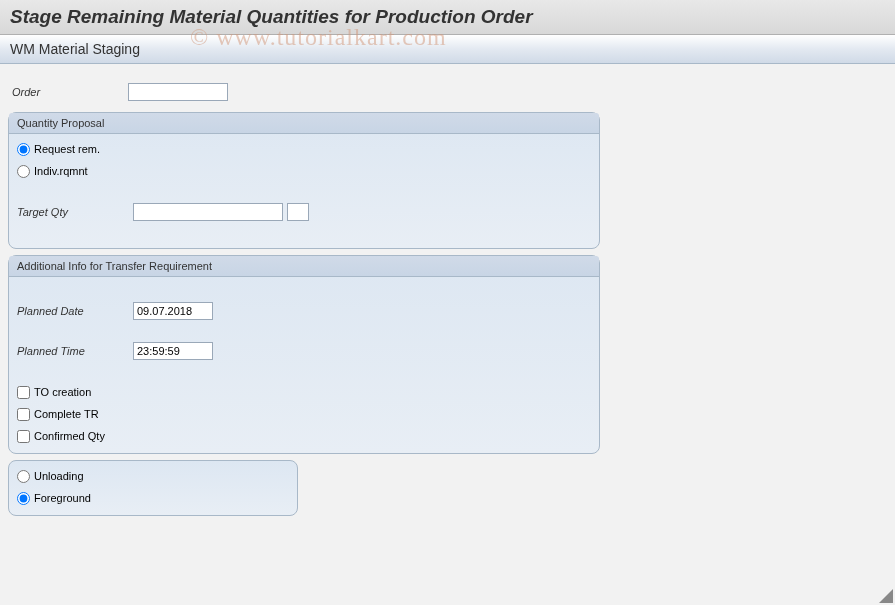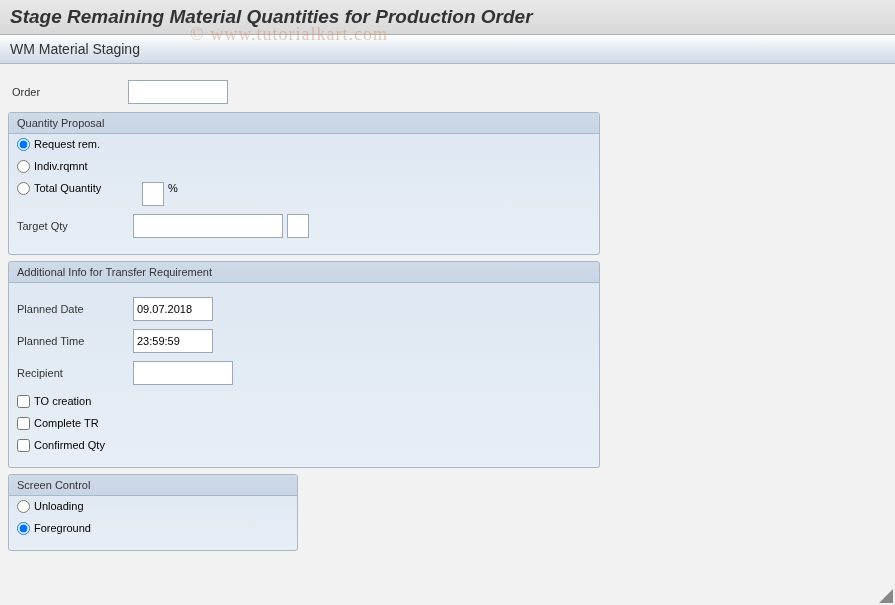--- a/index.html
+++ b/index.html
@@ -27,62 +27,64 @@
       padding: 6px 10px;
       font-size: 14px;
       color: #333;
     }
     .content {
       padding: 4px;
     }
     .field-row {
       display: flex;
       align-items: center;
-      margin: 12px 0;
+      margin: 20px 0;
       height: 20px;
     }
     .field-label {
       width: 120px;
       padding-left: 4px;
       color: #333;
+      font-style: italic;
     }
     input[type="text"] {
       border: 1px solid #9aa8b8;
-      height: 24px;
+      height: 18px;
       padding: 1px 3px;
       font-size: 11px;
       background: #fff;
     }
     .w-tiny { width: 22px; }
     .w-xs { width: 40px; }
     .w-sm { width: 80px; }
     .w-md { width: 100px; }
     .w-lg { width: 150px; }
     .w-xl { width: 225px; }
     .fieldset {
       border: 1px solid #a8b8c8;
-      border-radius: 3px;
+      border-radius: 8px;
       margin: 6px 4px;
       background: linear-gradient(to bottom, #dde7f2, #e8eef5);
       position: relative;
       padding-bottom: 4px;
     }
     .fieldset-legend {
       background: linear-gradient(to bottom, #d0dae8, #c8d5e5);
       border-bottom: 1px solid #a8b8c8;
       padding: 4px 8px;
       font-size: 11px;
       color: #333;
       border-radius: 3px 3px 0 0;
     }
     .fieldset-body {
       padding: 4px 4px 2px 4px;
     }
     .radio-row, .check-row {
       display: flex;
+      align-items: center;
       height: 22px;
       padding-left: 4px;
     }
     .radio-row label, .check-row label {
       margin-left: 4px;
       width: 108px;
     }
     input[type="radio"], input[type="checkbox"] {
       width: 13px;
       height: 13px;
@@ -95,21 +97,21 @@
       margin: 6px 4px;
     }
     .columns .fieldset { margin: 0; }
     .col-left { width: 290px; }
     .col-right { width: 290px; }
     .order-row { margin: 14px 4px 10px 4px; }
     .watermark {
       position: absolute;
       top: 24px;
       left: 190px;
-      font-size: 18px;
+      font-size: 24px;
       color: rgba(210, 150, 120, 0.5);
       font-family: Georgia, serif;
       letter-spacing: 1px;
       pointer-events: none;
     }
     .main-groups { width: 600px; }
     .resize-corner {
       position: absolute;
       right: 2px;
       bottom: 2px;
@@ -143,69 +145,58 @@
       <div class="fieldset-legend">Quantity Proposal</div>
       <div class="fieldset-body">
         <div class="radio-row">
           <input type="radio" name="qtyprop" checked="" style="">
           <label>Request rem.</label>
         </div>
         <div class="radio-row">
           <input type="radio" name="qtyprop" style="">
           <label>Indiv.rqmnt</label>
         </div>
-        <div class="radio-row">
-          <input type="radio" name="qtyprop" style="">
-          <label>Total Quantity</label>
-          <input type="text" class="w-tiny after-radio-input" value="" style="">
-          <span class="percent-sign">%</span>
-        </div>
         <div class="field-row">
           <span class="field-label">Target Qty</span>
           <input type="text" class="w-lg" value="" style="">
           <input type="text" class="w-tiny" style="margin-left: 4px;" value="">
         </div>
       </div>
     </div>
 
     <div class="fieldset">
       <div class="fieldset-legend">Additional Info for Transfer Requirement</div>
       <div class="fieldset-body">
         <div class="field-row">
           <span class="field-label">Planned Date</span>
           <input type="text" class="w-sm" value="09.07.2018" style="">
         </div>
         <div class="field-row">
           <span class="field-label">Planned Time</span>
           <input type="text" class="w-sm" value="23:59:59" style="">
         </div>
-        <div class="field-row">
-          <span class="field-label">Recipient</span>
-          <input type="text" class="w-md" value="" style="">
-        </div>
         <div class="check-row">
           <input type="checkbox" style="">
           <label>TO creation</label>
         </div>
         <div class="check-row">
           <input type="checkbox" style="">
           <label>Complete TR</label>
         </div>
         <div class="check-row">
           <input type="checkbox" style="">
           <label>Confirmed Qty</label>
         </div>
       </div>
     </div>
 
     <div class="columns">
 
 
       <div class="fieldset col-right">
-        <div class="fieldset-legend">Screen Control</div>
         <div class="fieldset-body">
           <div class="radio-row">
             <input type="radio" name="screenctrl" style="">
             <label>Unloading</label>
           </div>
           <div class="radio-row">
             <input type="radio" name="screenctrl" checked="" style="">
             <label>Foreground</label>
           </div>
         </div>

